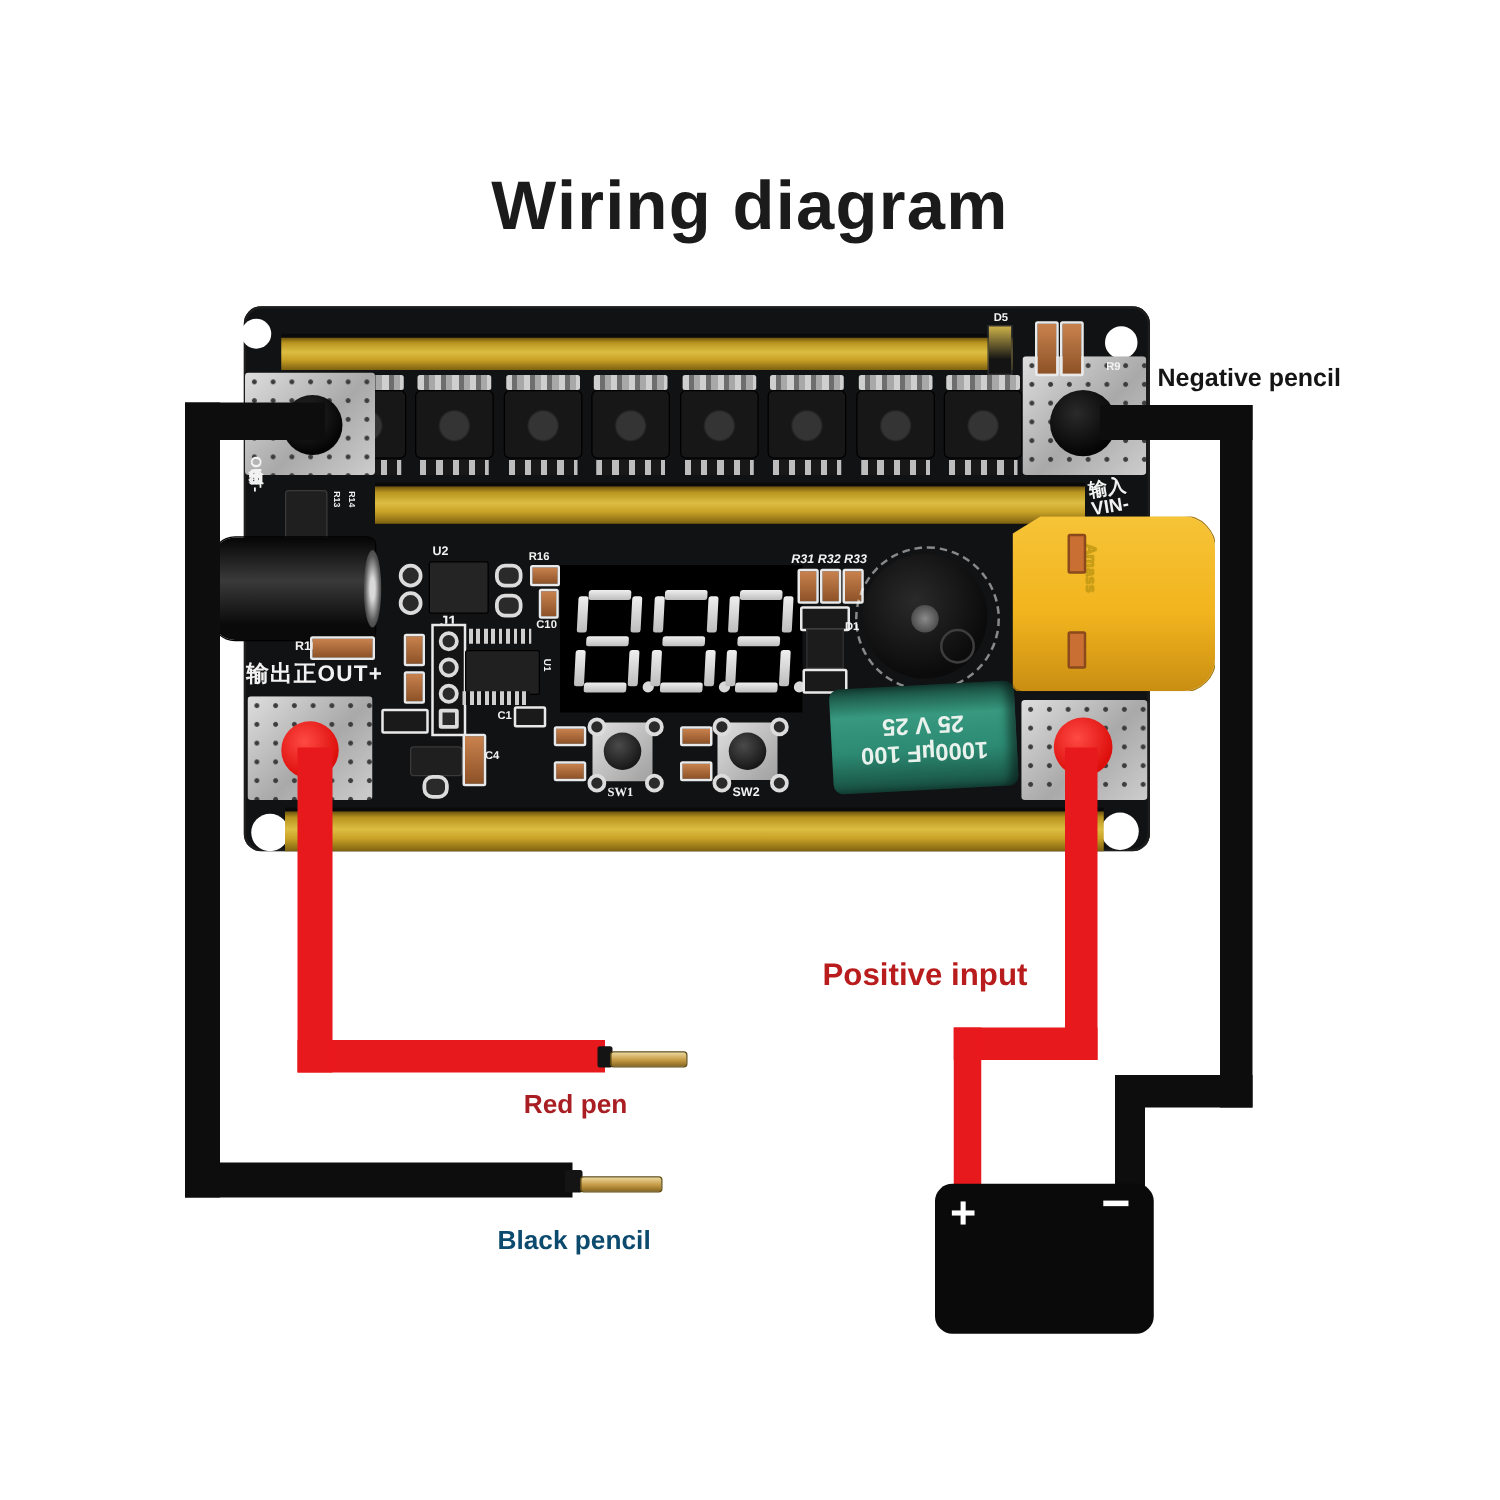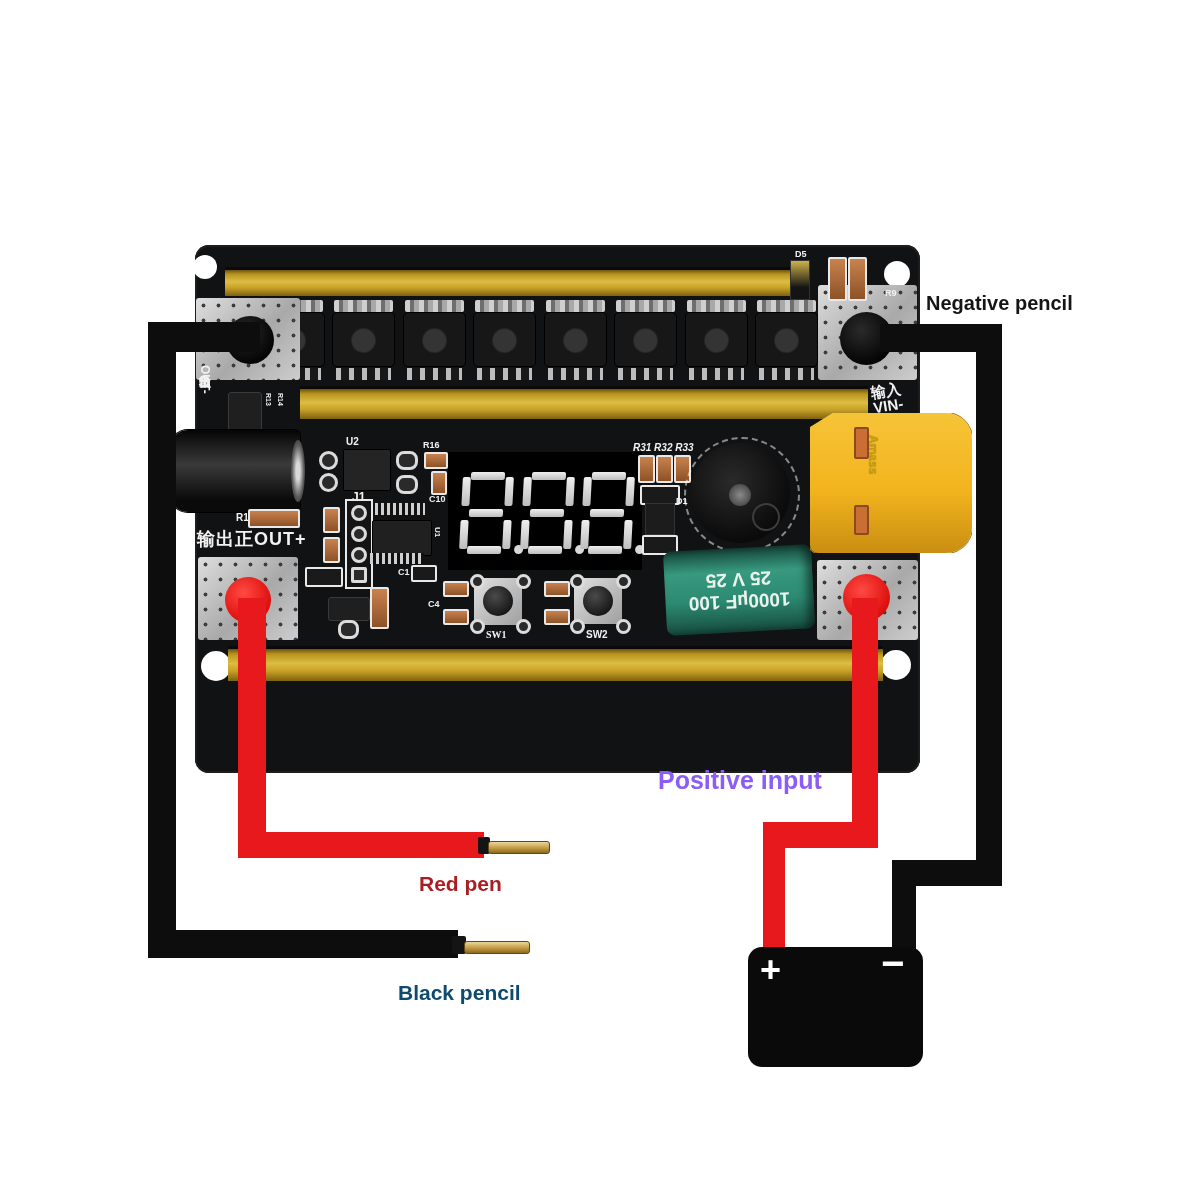--- a/index.html
+++ b/index.html
@@ -48,20 +48,21 @@
   .dp{position:absolute;left:55px;top:73px;width:9px;height:9px;border-radius:50%;background:#d9d9d9;}
   .visually-hidden{position:absolute;width:1px;height:1px;overflow:hidden;clip:rect(0 0 0 0);}
   .lbl{font-weight:bold;}
   .dash{border:2px dashed rgba(255,255,255,.5);}
 </style>
 </head>
 <body>
 
 <div id="stage">
 
+  <div class="abs title" style="top:132px;">Wiring diagram</div>
 
   <div class="abs wire-b" style="left:148px;top:322px;width:112px;height:30px;z-index:6;"></div>
   <div class="abs wire-b" style="left:148px;top:322px;width:28px;height:636px;z-index:3;"></div>
   <div class="abs wire-b" style="left:148px;top:930px;width:310px;height:28px;z-index:3;"></div>
   <div class="abs ferrule" style="left:452px;top:936px;width:14px;height:18px;z-index:3;"></div>
   <div class="abs tip" style="left:464px;top:941px;width:64px;height:11px;z-index:3;"></div>
 
   <div class="abs wire-r" style="left:238px;top:598px;width:28px;height:260px;z-index:6;"></div>
   <div class="abs wire-r" style="left:238px;top:832px;width:246px;height:26px;z-index:3;"></div>
   <div class="abs ferrule" style="left:478px;top:837px;width:12px;height:17px;z-index:3;"></div>
@@ -69,21 +70,21 @@
 
   <div class="abs wire-b" style="left:880px;top:324px;width:122px;height:28px;z-index:6;"></div>
   <div class="abs wire-b" style="left:976px;top:324px;width:26px;height:562px;z-index:3;"></div>
   <div class="abs wire-b" style="left:892px;top:860px;width:110px;height:26px;z-index:3;"></div>
   <div class="abs wire-b" style="left:892px;top:860px;width:24px;height:92px;z-index:3;"></div>
 
   <div class="abs wire-r" style="left:852px;top:598px;width:26px;height:250px;z-index:6;"></div>
   <div class="abs wire-r" style="left:763px;top:822px;width:115px;height:26px;z-index:3;"></div>
   <div class="abs wire-r" style="left:763px;top:822px;width:22px;height:128px;z-index:3;"></div>
 
-  <div class="abs board" style="left:195px;top:245px;width:725px;height:528px;z-index:2;">
+  <div class="abs board" style="left:195px;top:245px;width:725px;height:436px;z-index:2;">
 
     <div class="abs hole" style="left:-2px;top:10px;width:24px;height:24px;"></div>
     <div class="abs hole" style="left:689px;top:16px;width:26px;height:26px;"></div>
     <div class="abs hole" style="left:6px;top:406px;width:30px;height:30px;"></div>
     <div class="abs hole" style="left:686px;top:405px;width:30px;height:30px;"></div>
 
     <div class="abs gold" style="left:30px;top:22px;width:585px;height:26px;"></div>
     <div class="abs gold" style="left:105px;top:141px;width:568px;height:30px;"></div>
     <div class="abs gold" style="left:33px;top:401px;width:655px;height:32px;"></div>
 
@@ -269,30 +270,30 @@
       <div class="ring" style="position:absolute;left:-4px;top:41px;width:9px;height:9px;"></div>
       <div class="ring" style="position:absolute;left:42px;top:41px;width:9px;height:9px;"></div>
     </div>
     <div class="abs silk" style="left:391px;top:385px;font-size:10px;">SW2</div>
     <div class="abs obox smdfill" style="left:349px;top:336px;width:22px;height:12px;"></div>
     <div class="abs obox smdfill" style="left:349px;top:364px;width:22px;height:12px;"></div>
 
     <div class="abs" style="left:133px;top:352px;width:40px;height:22px;background:#1f1f1f;border:1px solid #3a3a3a;border-radius:3px;"></div>
     <div class="abs ring" style="left:143px;top:375px;width:15px;height:13px;border-radius:8px;"></div>
     <div class="abs obox smdfill" style="left:175px;top:342px;width:15px;height:38px;"></div>
-    <div class="abs silk" style="left:193px;top:355px;font-size:9px;padding-left:40px;">C4</div>
+    <div class="abs silk" style="left:193px;top:355px;font-size:9px;">C4</div>
 
     <div class="abs term-b" style="left:31px;top:71px;width:48px;height:48px;z-index:7;"></div>
     <div class="abs term-b" style="left:645px;top:67px;width:53px;height:53px;z-index:7;"></div>
     <div class="abs term-r" style="left:30px;top:332px;width:46px;height:46px;z-index:7;"></div>
     <div class="abs term-r" style="left:648px;top:329px;width:47px;height:47px;z-index:7;"></div>
   </div>
 
   <div class="abs lbl" style="left:926px;top:292px;font-size:20px;color:#151515;z-index:8;">Negative pencil</div>
-  <div class="abs lbl" style="left:658px;top:766px;font-size:25px;color:#8b5cf6;z-index:8;">Positive input</div>
+  <div class="abs lbl" style="left:658px;top:766px;font-size:25px;color:#b91c1c;z-index:8;">Positive input</div>
   <div class="abs lbl" style="left:419px;top:872px;font-size:21px;color:#a81e22;z-index:8;">Red pen</div>
   <div class="abs lbl" style="left:398px;top:981px;font-size:21px;color:#0c4a6e;z-index:8;">Black pencil</div>
 
   <div class="abs" style="left:748px;top:947px;width:175px;height:120px;background:#0a0a0a;border-radius:14px;z-index:5;">
     <div style="position:absolute;left:12px;top:2px;color:#fff;font-size:36px;font-weight:bold;">+</div>
     <div style="position:absolute;left:133px;top:-6px;color:#fff;font-size:40px;font-weight:bold;">−</div>
   </div>
 
 </div>
 

